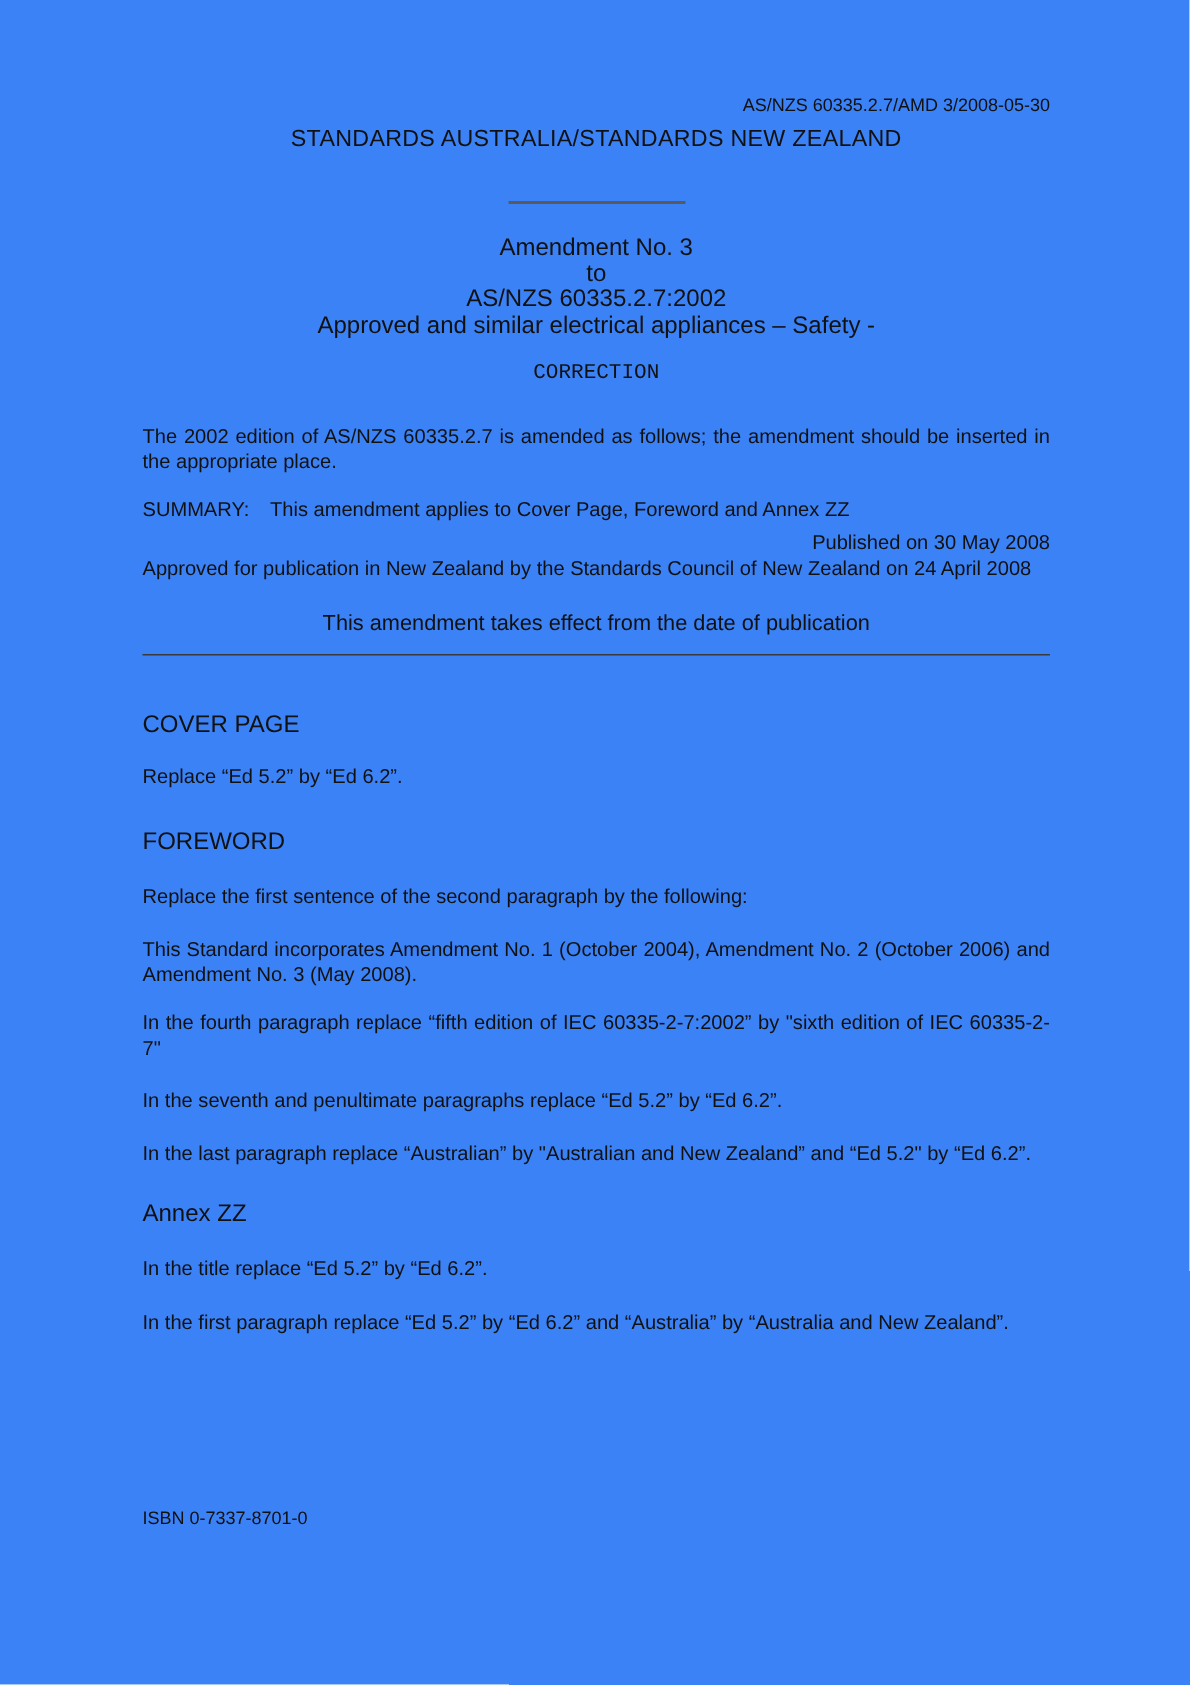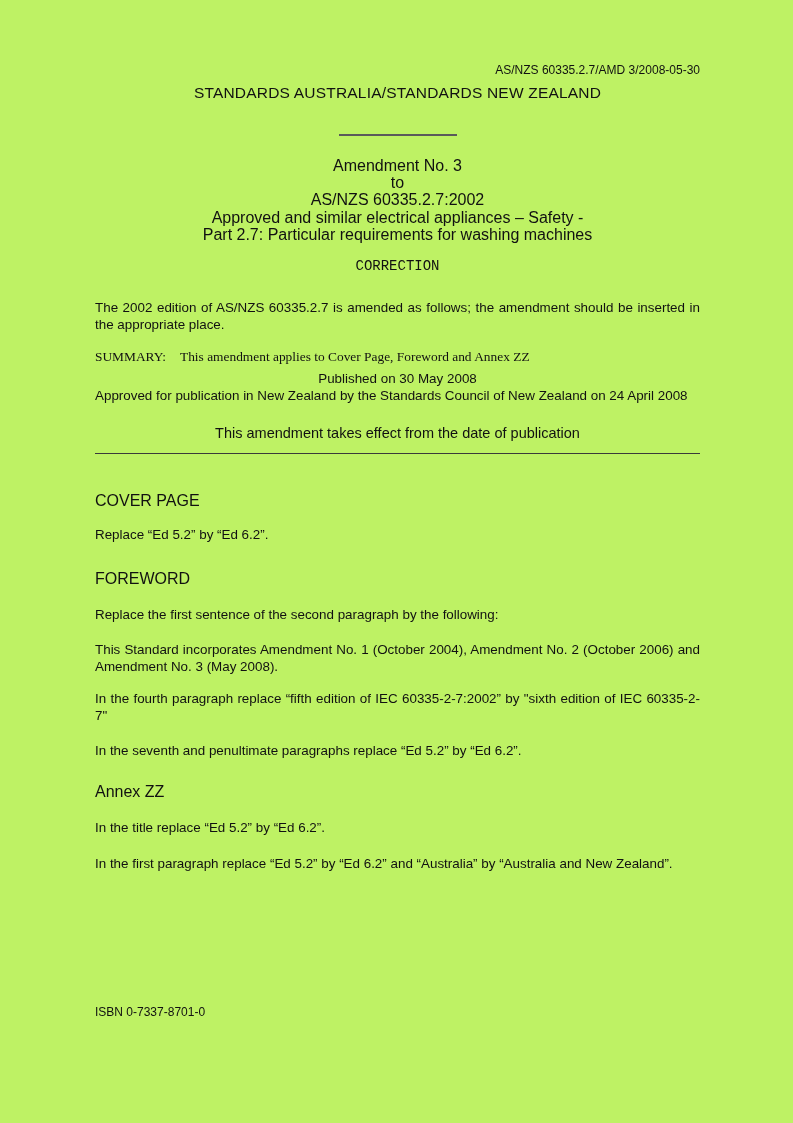--- a/index.html
+++ b/index.html
@@ -4,21 +4,21 @@
 <style>
   html, body {
     margin: 0;
     padding: 0;
     background: #ffffff;
   }
   .page {
     position: relative;
     width: 793px;
     height: 1123px;
-    background: #bef264;
+    background: #3b82f6;
     font-family: "Liberation Sans", sans-serif;
     color: #111111;
     overflow: hidden;
   }
   .content {
     position: absolute;
     left: 95px;
     right: 93px;
     top: 63px;
   }
@@ -57,25 +57,24 @@
     font-size: 13.4px;
     line-height: 17px;
     text-align: justify;
   }
   .intro-paragraph { margin-top: 25px; }
   .summary-row {
     display: flex;
     margin-top: 15px;
     font-size: 13.4px;
     line-height: 17px;
-    font-family: Liberation Serif, serif;
   }
   .summary-label { width: 85px; flex: none; }
   .summary-text { flex: 1; }
-  .published-line { margin-top: 5px; text-align: center; }
+  .published-line { margin-top: 5px; text-align: right; }
   .approved-line { margin-top: 0px; text-align: left; }
   .effect-notice {
     text-align: center;
     font-size: 14.5px;
     line-height: 17px;
     margin-top: 21px;
   }
   .rule-full {
     height: 0;
     border-top: 1px solid #3a3a3a;
@@ -112,21 +111,20 @@
 
     <div class="org-heading">STANDARDS AUSTRALIA/STANDARDS NEW ZEALAND</div>
 
     <div class="rule-short"></div>
 
     <div class="title-block">
       <div>Amendment No. 3</div>
       <div>to</div>
       <div>AS/NZS 60335.2.7:2002</div>
       <div>Approved and similar electrical appliances – Safety -</div>
-      <div>Part 2.7: Particular requirements for washing machines</div>
     </div>
 
     <div class="correction-heading">CORRECTION</div>
 
     <p class="body-text intro-paragraph">The 2002 edition of AS/NZS 60335.2.7 is amended as follows; the amendment should be inserted in the appropriate place.</p>
 
     <div class="summary-row">
       <span class="summary-label">SUMMARY:</span>
       <span class="summary-text">This amendment applies to Cover Page, Foreword and Annex ZZ</span>
     </div>
@@ -140,20 +138,21 @@
     <div class="rule-full"></div>
 
     <h2 class="section-heading mt38">COVER PAGE</h2>
     <p class="body-text para mt16">Replace “Ed 5.2” by “Ed 6.2”.</p>
 
     <h2 class="section-heading mt27">FOREWORD</h2>
     <p class="body-text para">Replace the first sentence of the second paragraph by the following:</p>
     <p class="body-text para">This Standard incorporates Amendment No. 1 (October 2004), Amendment No. 2 (October 2006) and Amendment No. 3 (May 2008).</p>
     <p class="body-text para mt15">In the fourth paragraph replace “fifth edition of IEC 60335-2-7:2002” by "sixth edition of IEC 60335-2-7"</p>
     <p class="body-text para">In the seventh and penultimate paragraphs replace “Ed 5.2” by “Ed 6.2”.</p>
+    <p class="body-text para">In the last paragraph replace “Australian” by "Australian and New Zealand” and “Ed 5.2" by “Ed 6.2”.</p>
 
     <h2 class="section-heading mt24">Annex ZZ</h2>
     <p class="body-text para">In the title replace “Ed 5.2” by “Ed 6.2”.</p>
     <p class="body-text para mt19">In the first paragraph replace “Ed 5.2” by “Ed 6.2” and “Australia” by “Australia and New Zealand”.</p>
 
   </div>
 
   <div class="isbn-line">ISBN 0-7337-8701-0</div>
 </div>
 

